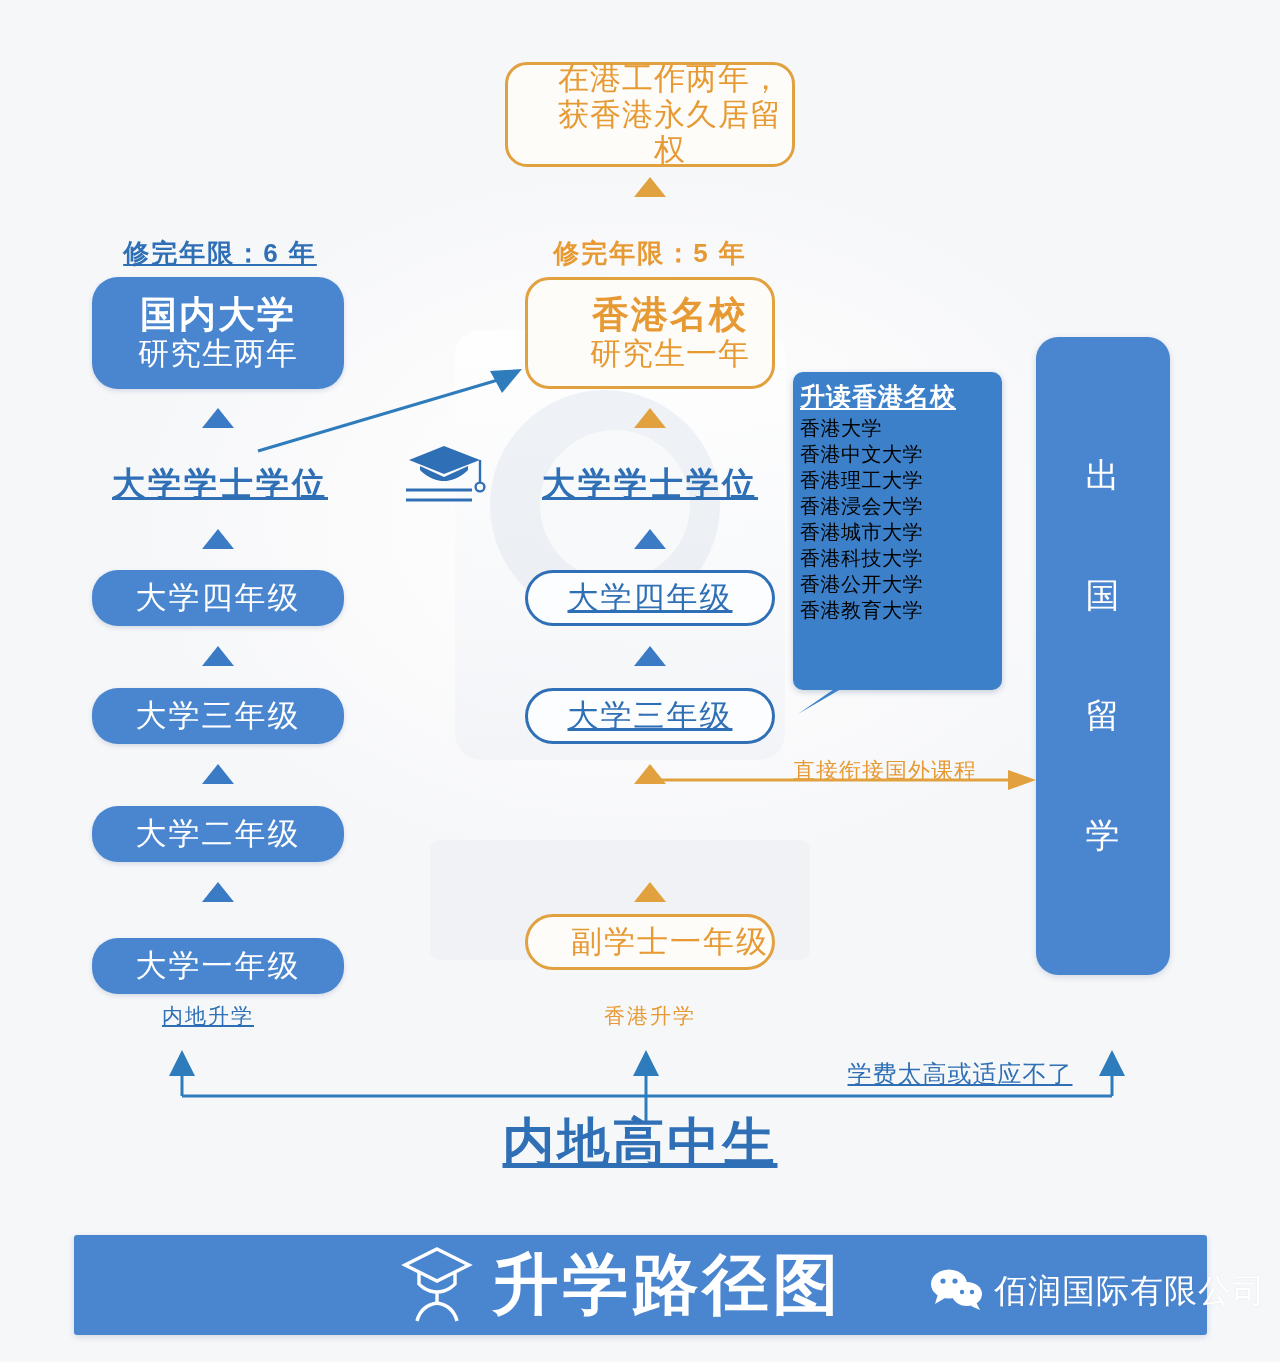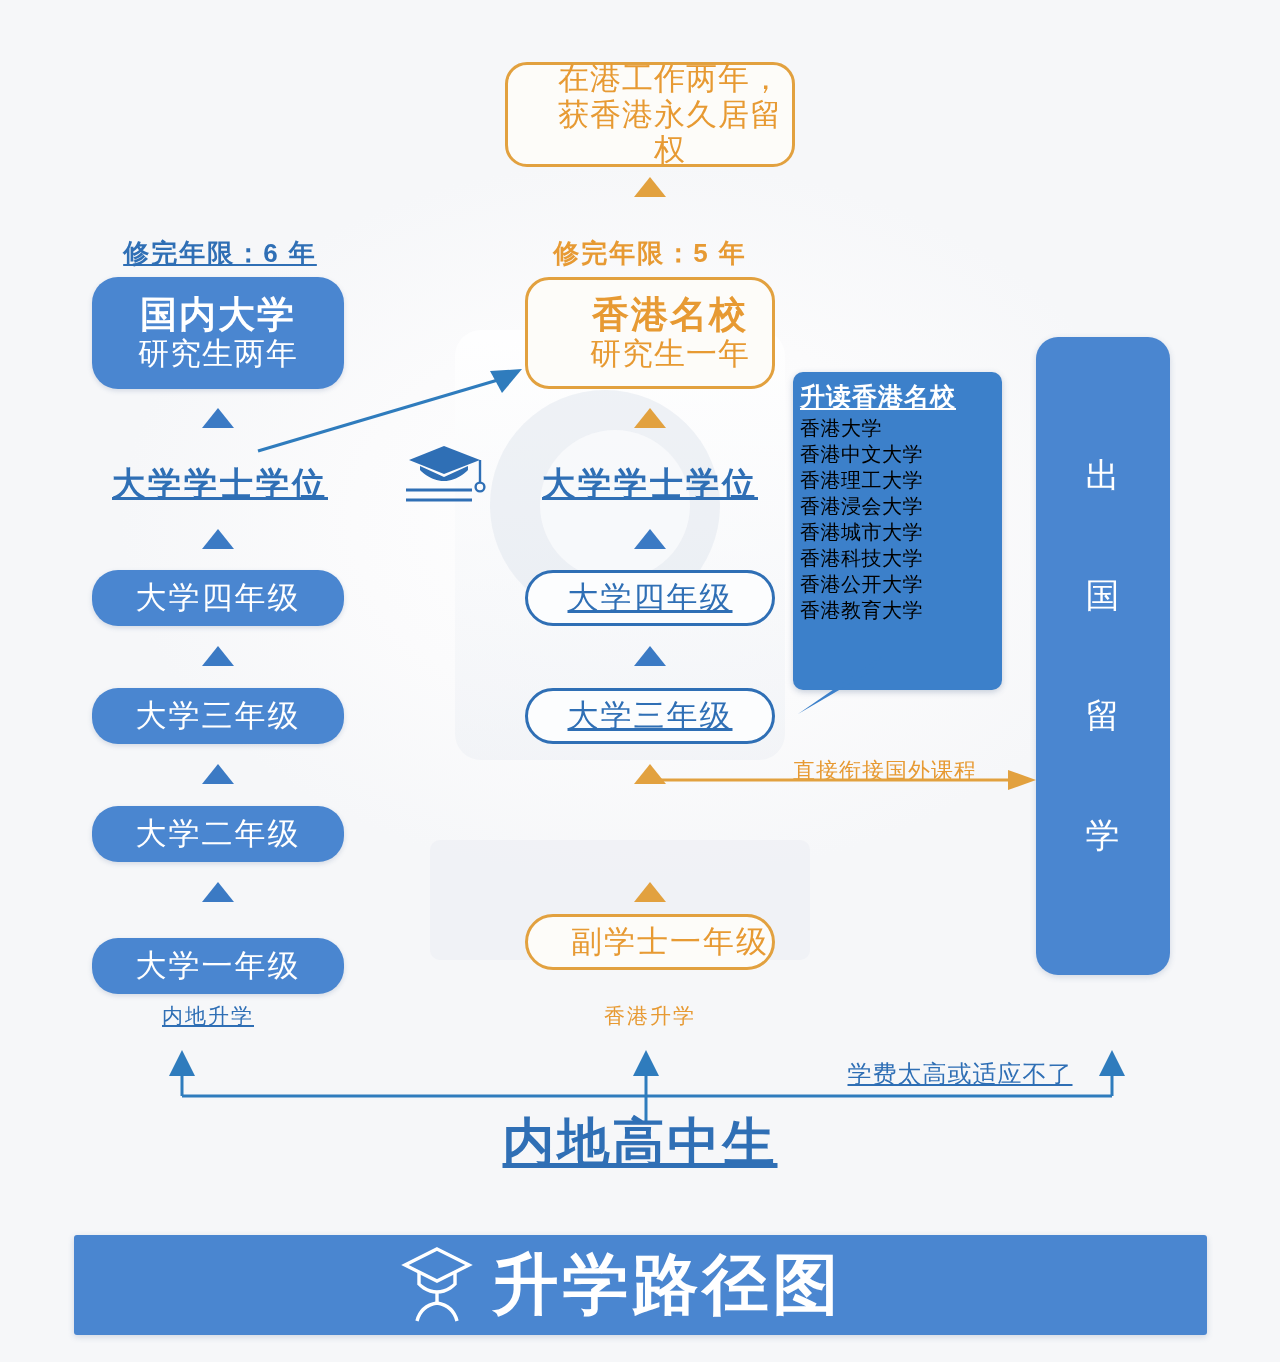--- a/index.html
+++ b/index.html
@@ -232,14 +232,29 @@
           <polygon points="38,6 70,22 38,38 6,22" fill="none" stroke="#ffffff" stroke-width="3.4"></polygon>
           <path d="M20,29 L20,41 C20,41 27,49 38,49 C49,49 56,41 56,41 L56,29" fill="none" stroke="#ffffff" stroke-width="3.4"></path>
           <line x1="38" y1="49" x2="38" y2="60" stroke="#ffffff" stroke-width="3.4"></line>
           <path d="M38,60 C26,62 20,70 18,78 M38,60 C50,62 56,70 58,78" fill="none" stroke="#ffffff" stroke-width="3.4"></path>
         </svg>
       </div>
       <div class="banner-title">升学路径图</div>
     </div>
   </div>
 
+  <div class="wechat-wrap" style="left:930px;top:1268px;">
+    <div>
+      <svg width="54" height="42" viewBox="0 0 54 42">
+        <ellipse cx="19" cy="16" rx="18" ry="14.5" fill="#ffffff"></ellipse>
+        <polygon points="8,26 5,36 15,30" fill="#ffffff"></polygon>
+        <circle cx="13" cy="13" r="2.6" fill="#4a86d0"></circle>
+        <circle cx="25" cy="13" r="2.6" fill="#4a86d0"></circle>
+        <ellipse cx="37" cy="26" rx="15" ry="12" fill="#ffffff"></ellipse>
+        <polygon points="46,34 50,42 41,38" fill="#ffffff"></polygon>
+        <circle cx="32" cy="24" r="2.2" fill="#4a86d0"></circle>
+        <circle cx="42" cy="24" r="2.2" fill="#4a86d0"></circle>
+      </svg>
+    </div>
+    <div class="wechat-txt">佰润国际有限公司</div>
+  </div>
 
 </div>
 
 </body></html>

